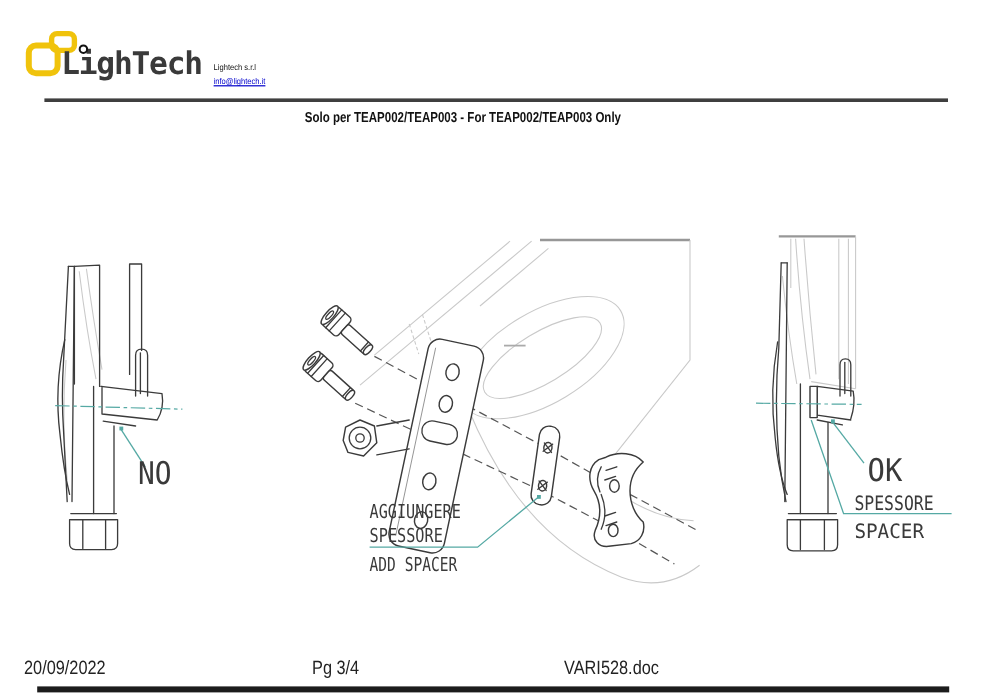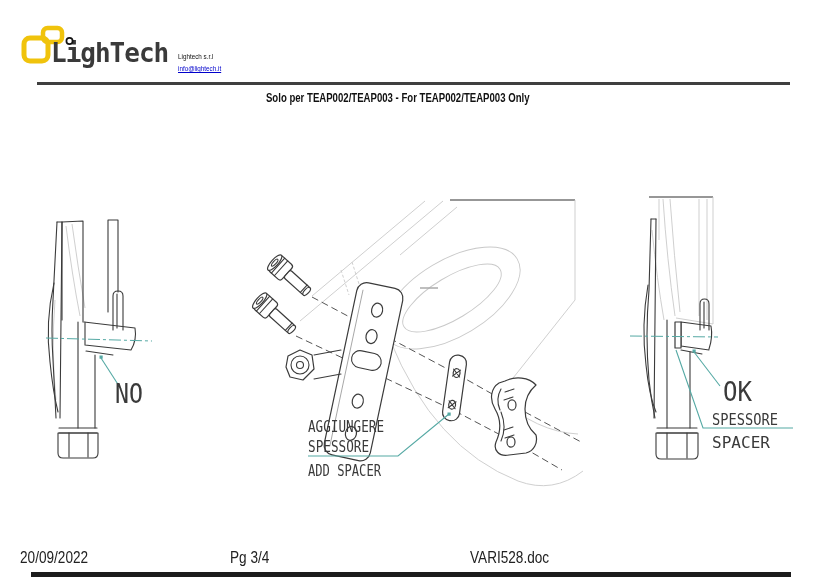--- a/index.html
+++ b/index.html
@@ -6,21 +6,21 @@
   body{
     width:822px;height:582px;background:#ffffff;position:relative;overflow:hidden;
     font-family:"Liberation Sans",sans-serif;
   }
   .abs{position:absolute;}
   
   #company-block{left:178px;top:51px;font-size:7px;line-height:12px;color:#111;}
   #company-block .email{color:var(--link_blue,#0000cc);text-decoration:underline;cursor:pointer;}
   #company-block > div{transform:scaleX(.9);transform-origin:left center;white-space:nowrap;}
   #header-rule{left:37px;top:82px;width:753px;height:3px;background:#3f3f3f;}
-  #doc-title{left:12px;top:91px;width:772px;text-align:center;font-weight:bold;font-size:12px;color:#111;}
+  #doc-title{left:0;top:91px;width:772px;text-align:center;font-weight:bold;font-size:12px;color:#111;}
   #doc-title span{display:inline-block;transform:scaleX(.8);white-space:nowrap;letter-spacing:0px;}
   
   .foot{top:549px;font-size:16px;color:#222;white-space:nowrap;}
   .foot span{display:inline-block;transform:scaleX(.85);transform-origin:left center;}
   #footer-rule{left:31px;top:572px;width:760px;height:5px;background:#1c1c1c;}
   
   .dark{stroke:#3b3b3b;fill:none;stroke-width:1.1;stroke-linecap:round;stroke-linejoin:round;}
   .darkf{stroke:#3b3b3b;fill:#ffffff;stroke-width:1.2;stroke-linejoin:round;}
   .thin{stroke:#8a8a8a;fill:none;stroke-width:.7;}
   .ghost{stroke:#c9c9c9;fill:none;stroke-width:.9;}
@@ -225,15 +225,15 @@
   </g>
   <g>
     <path class="teal" d="M676,350 L703,428 L793,428"></path>
   </g>
   <text x="723" y="401" font-size="26" textLength="29" lengthAdjust="spacingAndGlyphs">OK</text>
   <text x="712" y="425" font-size="16.5" textLength="66" lengthAdjust="spacingAndGlyphs">SPESSORE</text>
   <text x="712" y="448" font-size="16.5" textLength="58" lengthAdjust="spacingAndGlyphs">SPACER</text>
 </svg>
 
 <div class="abs foot" style="left:20px"><span>20/09/2022</span></div>
-<div class="abs foot" style="left:230px"><span>Pg 3/4</span></div>
+<div class="abs foot" style="left:260px"><span>Pg 3/4</span></div>
 <div class="abs foot" style="left:470px"><span>VARI528.doc</span></div>
 <div class="abs" id="footer-rule"></div>
 
 </body></html>

